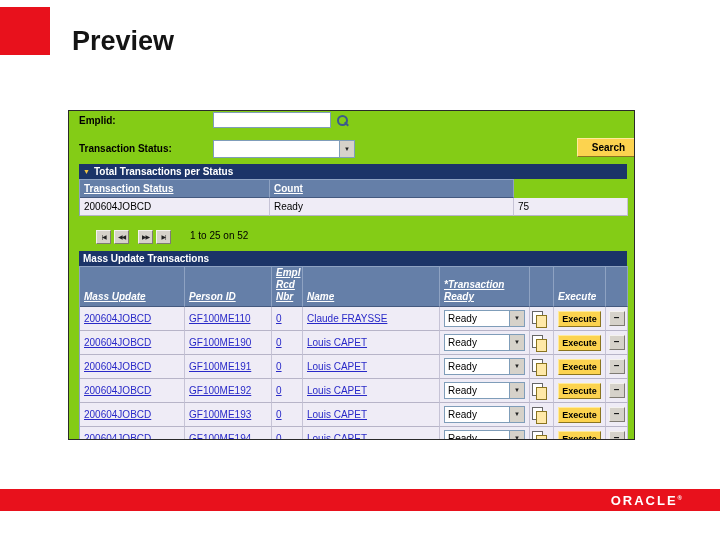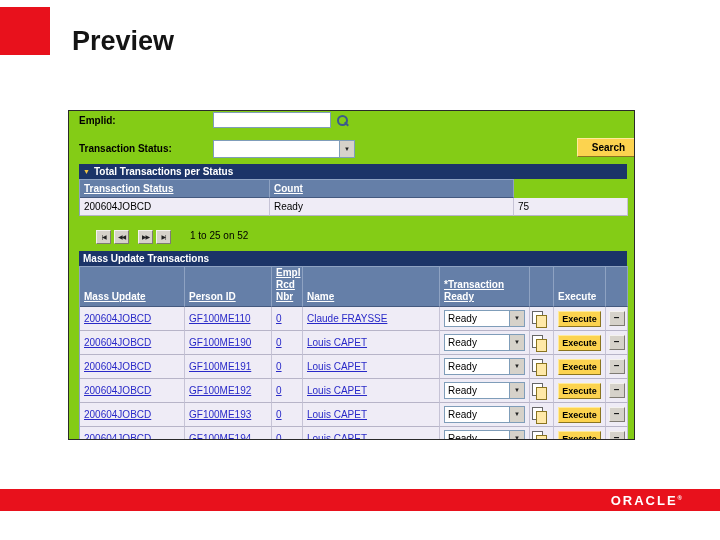--- a/index.html
+++ b/index.html
@@ -45,21 +45,21 @@
   .sum-row .dc { background:#efecf6; font-size:10px; padding:3px 4px 0; height:18px; border-right:1px solid #c6c3d6; border-bottom:1px solid #b7b4c8; }
 
   .pager { position:absolute; left:10px; top:119px; height:15px; display:flex; align-items:flex-start;padding-left:17px; }
   .pg-btn { width:15px; height:14px; background:#d6d2ca; border:1px solid #7f7b73; border-top-color:#f4f2ee; border-left-color:#f4f2ee; font-size:6px; line-height:12px; text-align:center; letter-spacing:-1px; color:#222; margin-right:3px; cursor:pointer; }
   .pg-gap { margin-left:6px; }
   .pg-text { margin-left:16px; font-size:10px; color:#000; }
 
   .trans-table { position:absolute; left:10px; top:155px; width:548px; border-left:1px solid #8ea2c2; }
   .tt-head, .tt-row { display:grid; grid-template-columns:105px 87px 31px 137px 90px 24px 52px 22px; }
   .tt-head .hc { background:#657fa8; color:#fff; font-weight:bold; font-size:10px; height:41px; padding:2px 4px 3px; border-right:1px solid #8ea2c2; border-top:1px solid #8ea2c2; border-bottom:1px solid #44597f; display:flex; flex-direction:column; justify-content:flex-end; line-height:12px; }
-  .tt-head .hc span { text-decoration:underline; }
+  .tt-head .hc span { text-decoration:underline;font-style:italic; }
   .tt-head .hc.no-underline span { text-decoration:none; }
   .tt-row .dc { background:#efecf6; height:24px; display:flex; align-items:center; padding:0 4px; font-size:10px; border-right:1px solid #c6c3d6; border-bottom:1px solid #b7b4c8; overflow:hidden; }
   .tt-row .dc.cell-icons { padding:0 2px; }
   .tt-row .dc.cell-minus { padding:0 1px; justify-content:center; }
 
   a.grid-link { color:#2929c8; text-decoration:underline; cursor:pointer; white-space:nowrap; }
 
   .row-select { width:86px; height:17px; }
   .row-select .sa { line-height:15px; }
 

